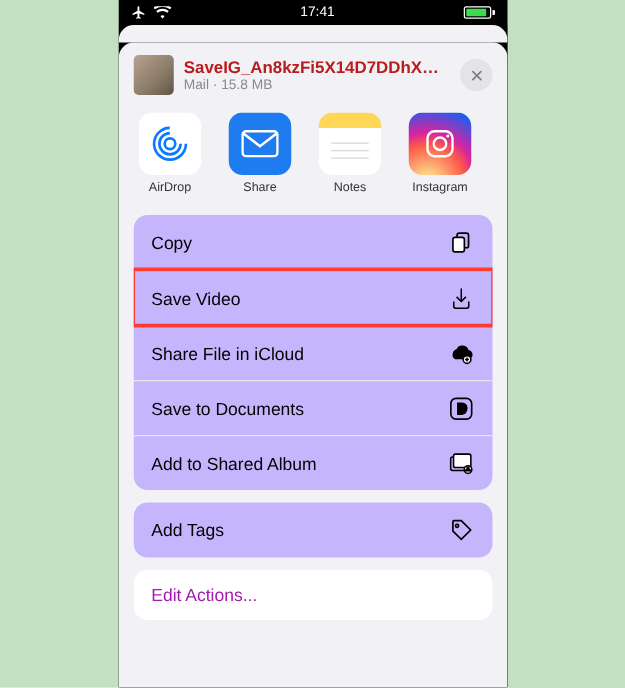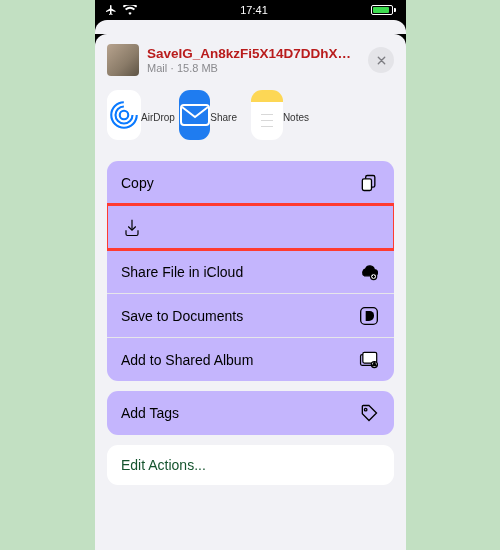--- a/index.html
+++ b/index.html
@@ -17,35 +17,35 @@
   .peek { position: absolute; left:0; right:0; top: 20px; height: 14px; background: #f2f2f6; border-radius: 12px 12px 0 0; }
   .sheet { position: absolute; left:0; right:0; top: 34px; bottom: 0; background: #f2f2f6; border-radius: 12px 12px 0 0; padding: 10px 12px 12px; overflow: hidden; }
   .header-row { display: flex; align-items: center; gap: 8px; margin-bottom: 14px; }
   .thumb { width: 32px; height: 32px; border-radius: 4px; background: linear-gradient(135deg,#b7a38e 0%,#8a7b68 60%,#5e5445 100%); flex: none; }
   .file-info { flex: 1; min-width: 0; }
   .file-name { font-size: 13.5px; font-weight: 600; color: #b91c1c; white-space: nowrap; overflow: hidden; text-overflow: ellipsis; }
   .file-meta { font-size: 11px; color: #8a8a8e; margin-top:1px; }
   .close-btn { width: 26px; height: 26px; border-radius: 50%; background: #e4e4e8; display: flex; align-items: center; justify-content: center; flex: none; cursor: pointer; }
   .close-btn svg { width: 11px; height: 11px; }
   .share-row { display: flex; gap: 14px; margin-bottom: 16px; overflow: hidden; }
-  .share-item { display: flex; flex-direction: row; align-items: center; width: 58px; flex: none; }
+  .share-item { display: flex; flex-direction: column; align-items: center; width: 58px; flex: none; }
   .share-icon { width: 50px; height: 50px; border-radius: 11px; display: flex; align-items: center; justify-content: center; margin-bottom: 5px; }
   .share-label { font-size: 10px; color: #333; text-align: center; }
   .airdrop-bg { background: #fff; }
   .mail-bg { background: #1f7cf0; }
   .notes-bg { background: linear-gradient(#fdd755 0%,#fdd755 25%,#fff 25%,#fff 100%); position: relative; }
   .notes-bg::after { content:""; position:absolute; left:10px; right:10px; top:60%; height:1px; background:#d8d8d8; box-shadow: 0 -6px 0 #d8d8d8, 0 6px 0 #d8d8d8; }
   .ig-bg { background: radial-gradient(circle at 30% 110%,#fdf497 0%,#fd5949 45%,#d6249f 60%,#285AEB 90%); }
   .action-list { background: #c4b5fd; border-radius: 11px; overflow: hidden; }
   .action-row { display: flex; align-items: center; justify-content: space-between; padding: 0 14px; height: 44px; font-size: 14px; color: #000; cursor: pointer; position: relative; }
   .action-row + .action-row { border-top: 1px solid #e6e6ea; }
   .action-row .icon-slot { width: 22px; display:flex; justify-content:center; }
   .action-row.hl { outline: 3px solid #ff3b30; outline-offset: -1px; z-index: 2; }
   .spacer { height: 10px; }
-  .edit-link { display:block; background:#fff; border-radius:11px; padding: 12px 14px; font-size: 14px; color: #14532d; cursor:pointer;}
+  .edit-link { display:block; background:#fff; border-radius:11px; padding: 12px 14px; font-size: 14px; color: #a21caf; cursor:pointer;}
   svg { display:block; }
 </style>
 </head>
 <body>
 <div class="stage">
   <div class="phone">
 
     <div class="statusbar">
       <div class="status-left">
         <span>
@@ -109,34 +109,45 @@
                 <rect x="1" y="1" width="28" height="20" rx="3" fill="#fff" fill-opacity="0"></rect>
                 <path d="M2 3l13 10L28 3"></path>
               </svg>
           </div>
           <div class="share-label">Share</div>
         </div>
         <div class="share-item">
           <div class="share-icon notes-bg"></div>
           <div class="share-label">Notes</div>
         </div>
+        <div class="share-item">
+          <div class="share-icon ig-bg">
+            <svg width="30" height="30" viewBox="0 0 48 48" fill="none" stroke="#fff" stroke-width="3">
+                <rect x="8" y="8" width="32" height="32" rx="9"></rect>
+                <circle cx="24" cy="24" r="8"></circle>
+                <circle cx="34" cy="14" r="2" fill="#fff" stroke="none"></circle>
+              </svg>
+          </div>
+          <div class="share-label">Instagram</div>
+        </div>
 
       </div>
 
       <div class="action-list">
         <div class="action-row">
           <span>Copy</span>
           <span class="icon-slot">
             <svg width="20" height="20" viewBox="0 0 24 24" fill="none" stroke="#000" stroke-width="1.6">
                 <rect x="8" y="3" width="11" height="14" rx="2"></rect>
                 <rect x="4" y="7" width="11" height="14" rx="2" fill="#fff"></rect>
               </svg>
           </span>
         </div>
         <div class="action-row hl">
+          <span>Save Video</span>
           <span class="icon-slot">
             <svg width="18" height="20" viewBox="0 0 24 26" fill="none" stroke="#000" stroke-width="1.6">
                 <path d="M12 2v13"></path>
                 <path d="M7 11l5 5 5-5"></path>
                 <path d="M4 16v5a2 2 0 0 0 2 2h12a2 2 0 0 0 2-2v-5"></path>
               </svg>
           </span>
         </div>
         <div class="action-row">
           <span>Share File in iCloud</span>

